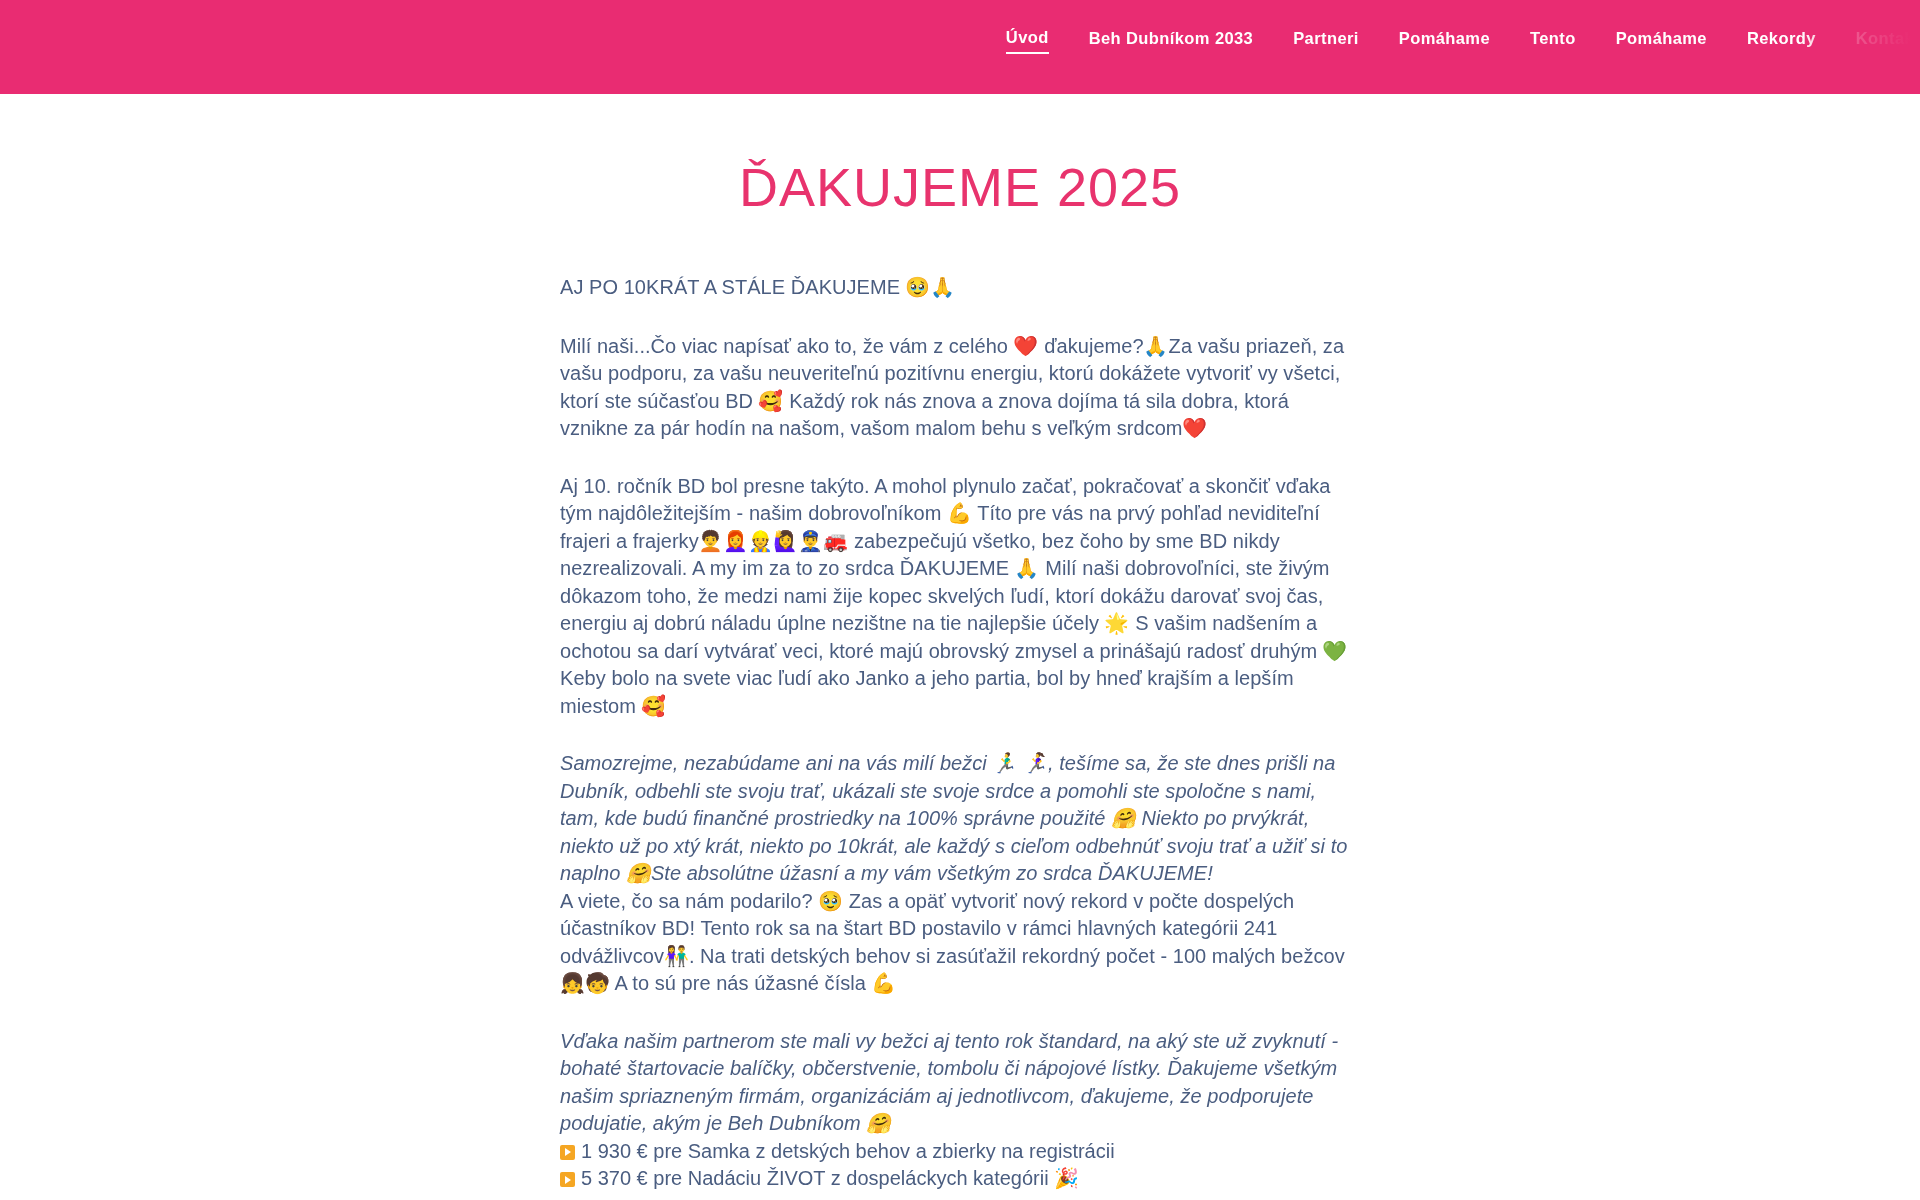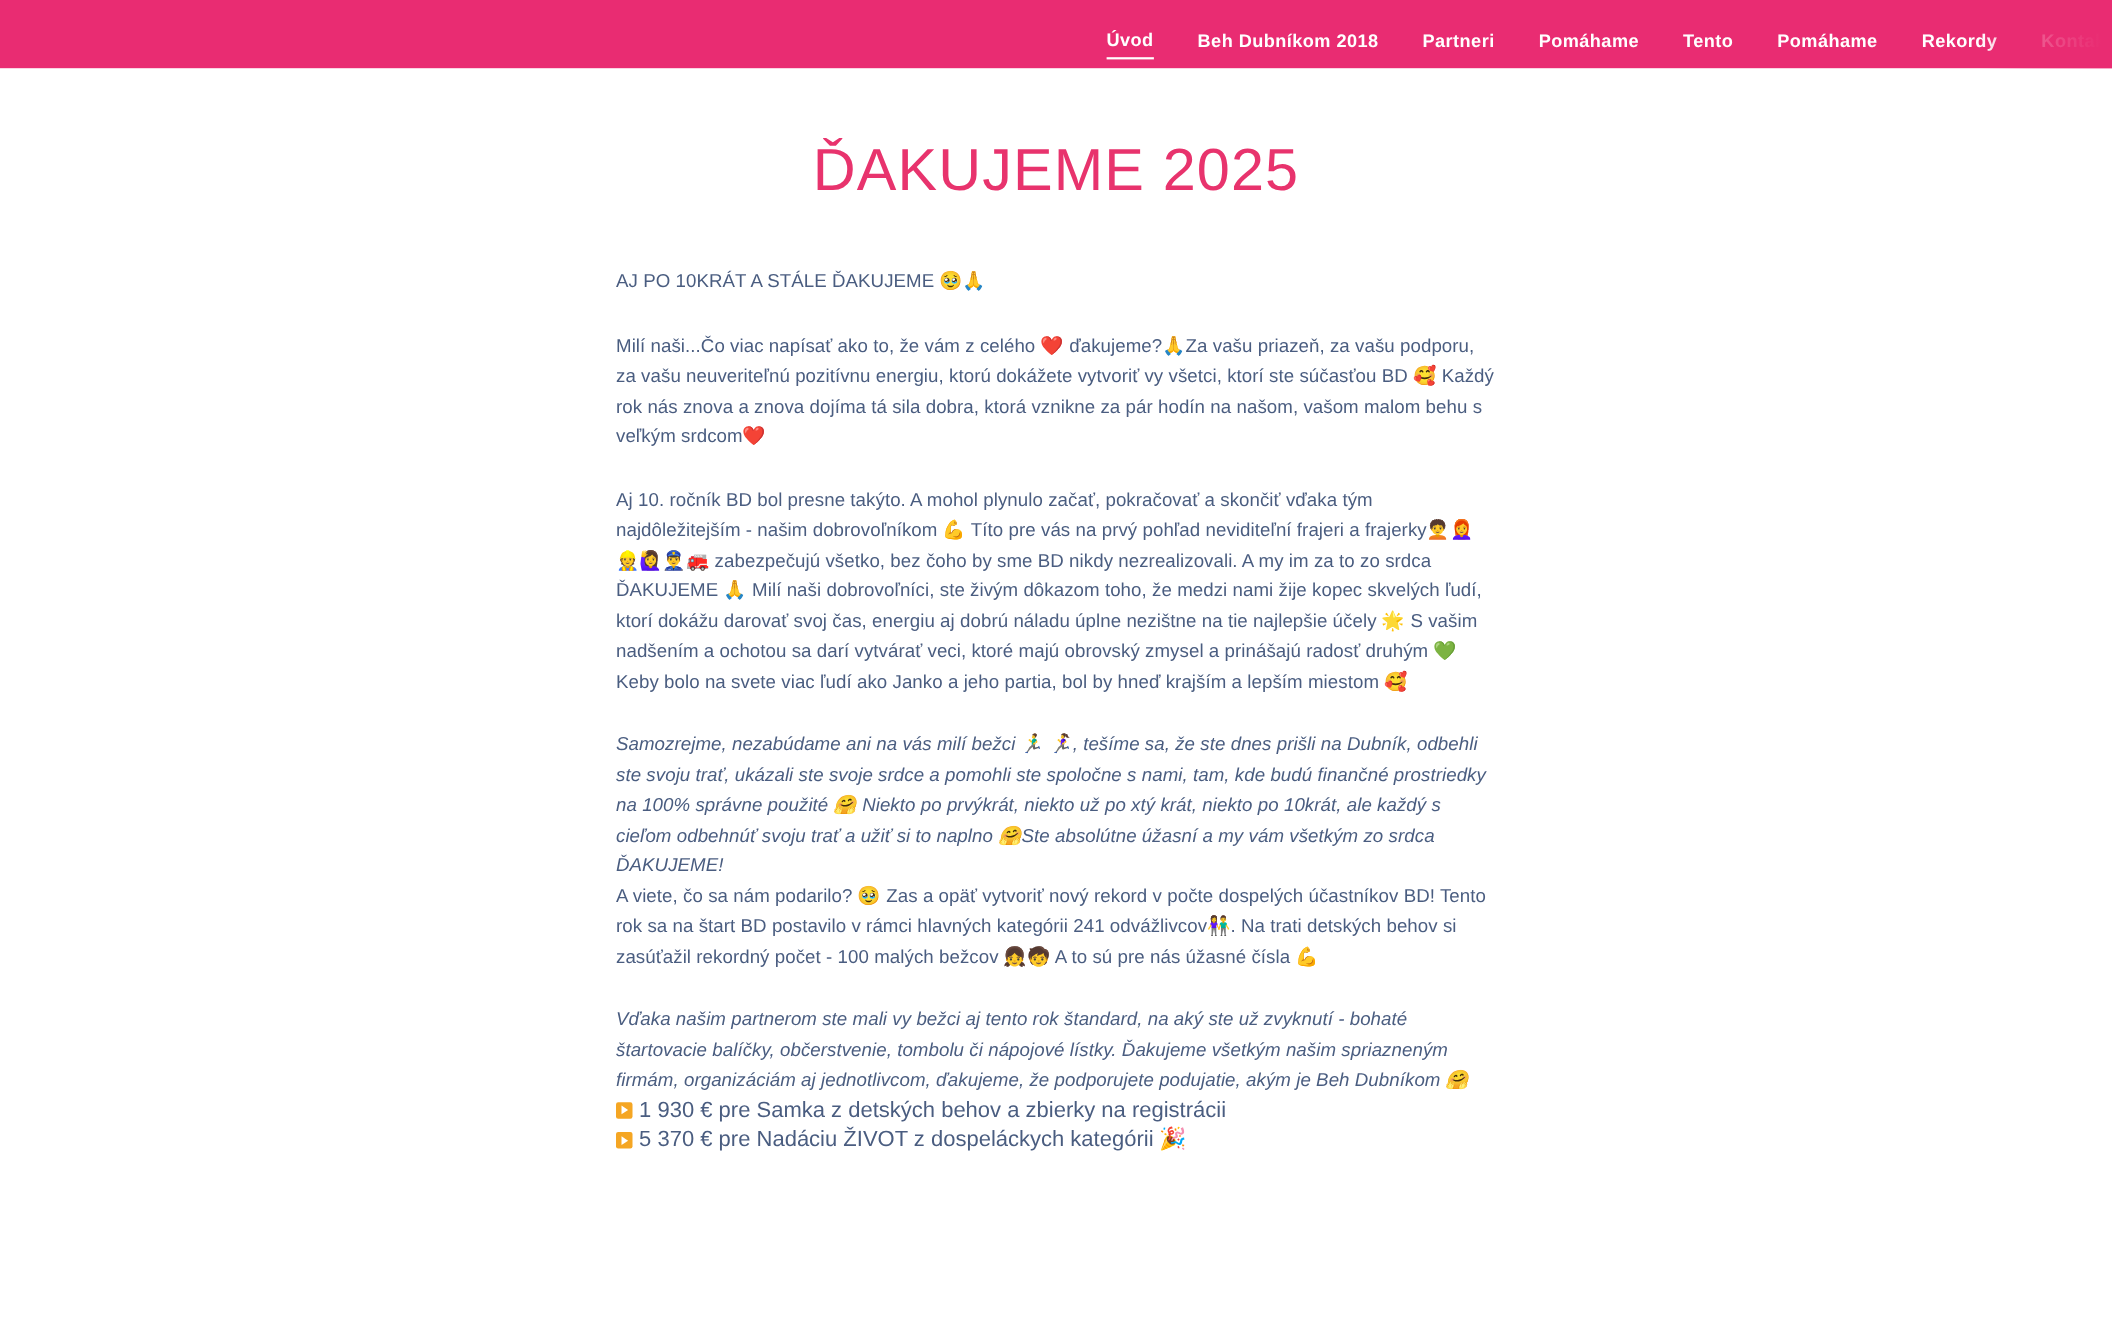--- a/index.html
+++ b/index.html
@@ -13,21 +13,21 @@
 
   body {
     background: #ffffff;
     font-family: "Liberation Sans", "DejaVu Sans", sans-serif;
   }
 
   
   .site-header {
     position: relative;
     width: 100%;
-    height: 62px;
+    height: 94px;
     background: #e92c72;
     overflow: hidden;
   }
 
   .nav-wrap {
     position: absolute;
     right: 0;
     top: 0;
     height: 82px;
     display: flex;
@@ -97,21 +97,21 @@
   }
 
   .content-col {
     width: 800px;
     margin: 0 auto;
     padding-top: 56px;
   }
 
   .para {
     color: #4a5d80;
-    font-size: 17px;
+    font-size: 20px;
     line-height: 27.5px;
     letter-spacing: 0.05px;
     margin-bottom: 30px;
     word-wrap: break-word;
   }
 
   .para.tight { margin-bottom: 0; font-style: italic; }
 
   .para-lead {
     margin-bottom: 31px;
@@ -149,21 +149,21 @@
 </head>
 <body>
 
 <header class="site-header">
   <nav class="nav-wrap">
     <ul class="nav-list">
       <li class="nav-item">
         <a class="nav-link active" href="#">Úvod</a>
       </li>
       <li class="nav-item">
-        <a class="nav-link" href="#">Beh Dubníkom 2018</a>
+        <a class="nav-link" href="#">Beh Dubníkom 2033</a>
       </li>
       <li class="nav-item">
         <a class="nav-link" href="#">Partneri</a>
       </li>
       <li class="nav-item">
         <a class="nav-link" href="#">Pomáhame</a>
       </li>
       <li class="nav-item">
         <a class="nav-link" href="#">Tento</a>
       </li>

